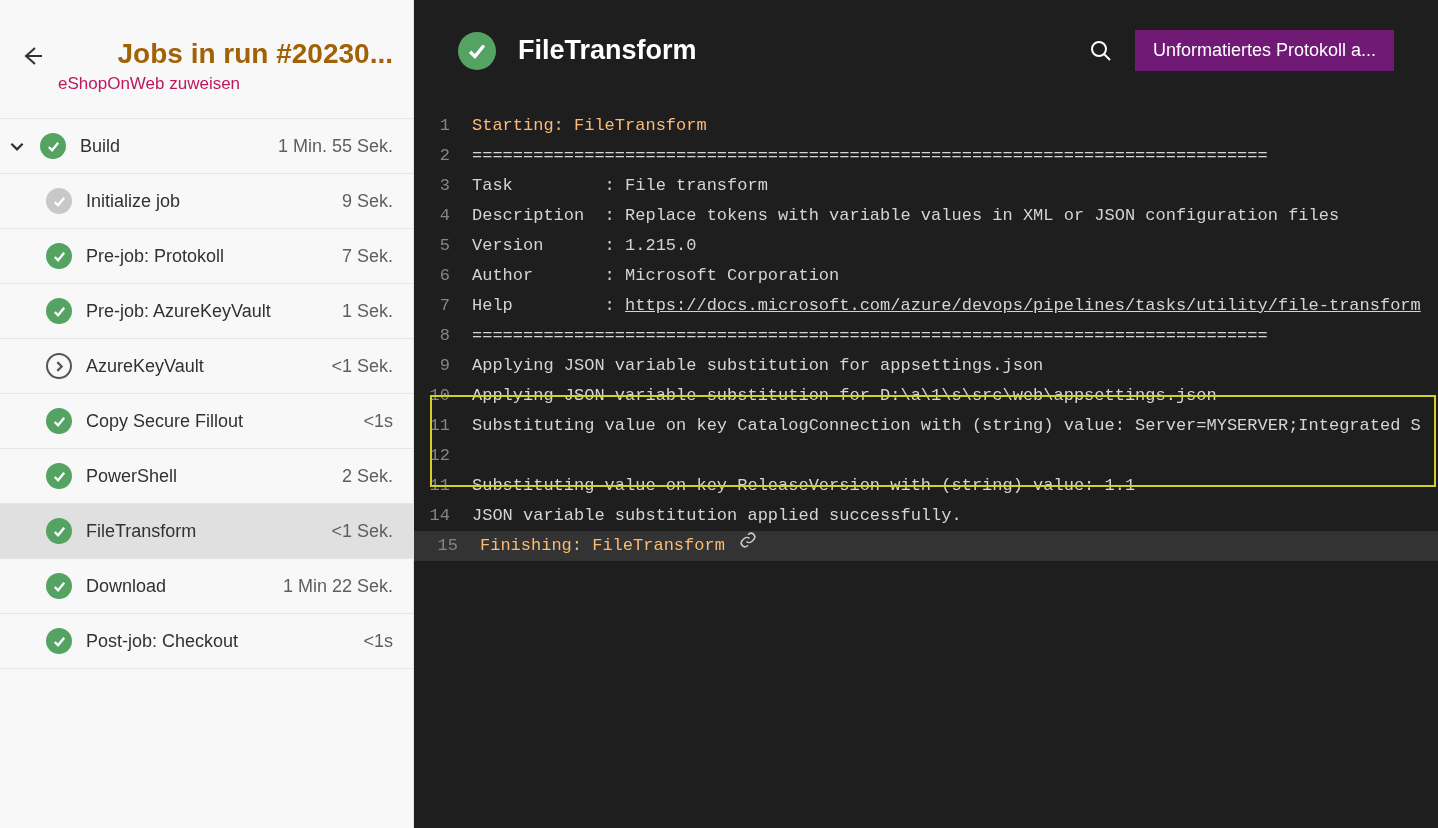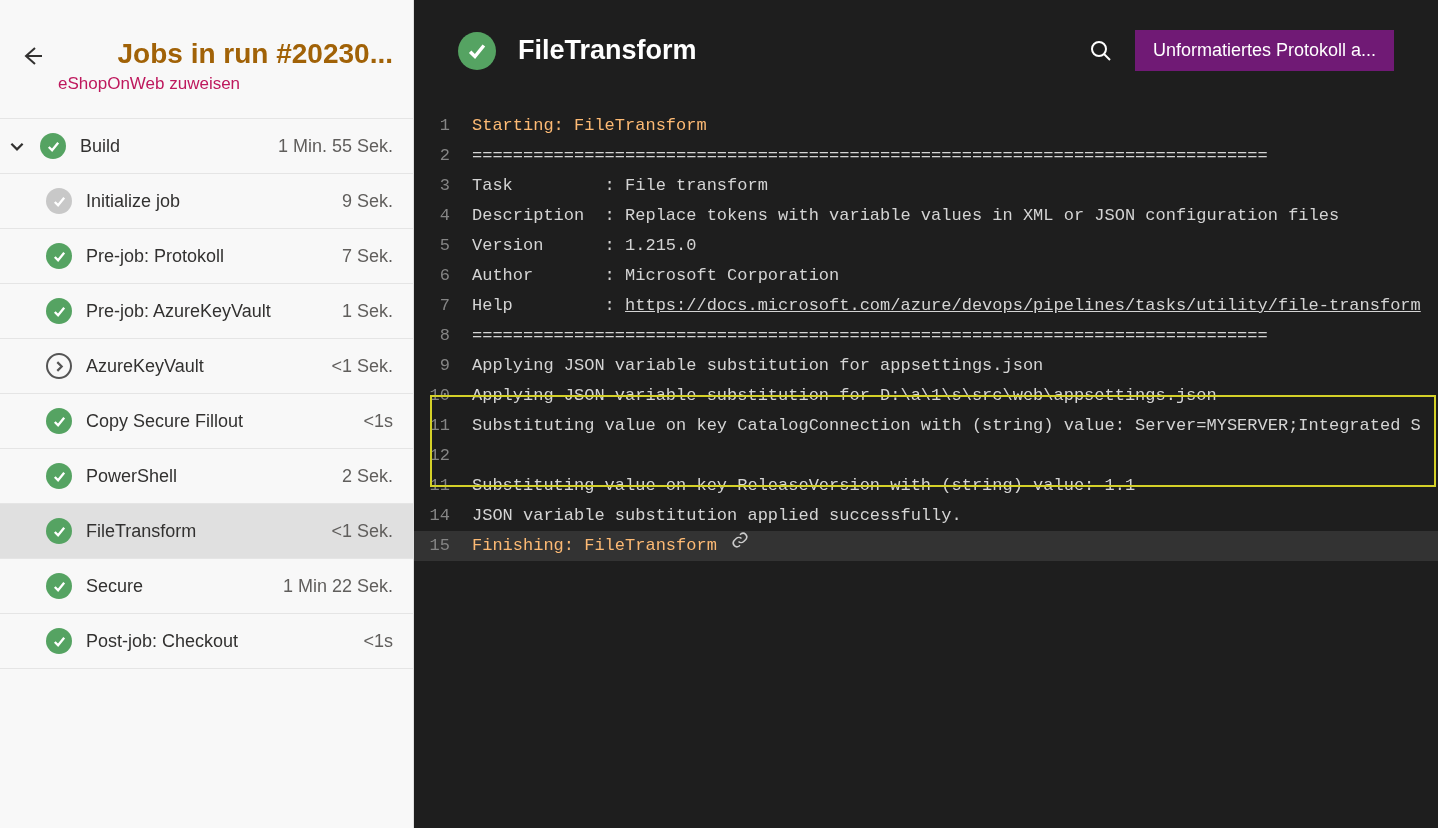--- a/index.html
+++ b/index.html
@@ -147,21 +147,21 @@
     line-height: 30px;
     padding: 10px 0 0 0;
     overflow: hidden;
     position: relative;
   }
   .log-line {
     display: flex;
     align-items: flex-start;
     padding: 0 10px 0 0;
   }
-  .log-line.selected { background: #333333; }
+  .log-line.selected { background: #333333; padding-left: 8px; }
   .ln {
     width: 58px;
     text-align: right;
     color: #858585;
     flex-shrink: 0;
     padding-right: 22px;
     cursor: pointer;
   }
   .lc {
     color: #d4d4d4;
@@ -270,21 +270,21 @@
           </span>
           <span class="job-label">FileTransform</span>
           <span class="job-duration">&lt;1 Sek.</span>
         </div>
         <div class="job-row step">
           <span class="status-dot">
             <svg viewBox="0 0 16 16" fill="none" stroke="#fff" stroke-width="2.5">
               <path d="M3 8.5 L6.5 12 L13 4"></path>
             </svg>
           </span>
-          <span class="job-label">Secure</span>
+          <span class="job-label">Download</span>
           <span class="job-duration">1 Min 22 Sek.</span>
         </div>
         <div class="job-row step">
           <span class="status-dot">
             <svg viewBox="0 0 16 16" fill="none" stroke="#fff" stroke-width="2.5">
               <path d="M3 8.5 L6.5 12 L13 4"></path>
             </svg>
           </span>
           <span class="job-label">Post-job: Checkout</span>
           <span class="job-duration">&lt;1s</span>

